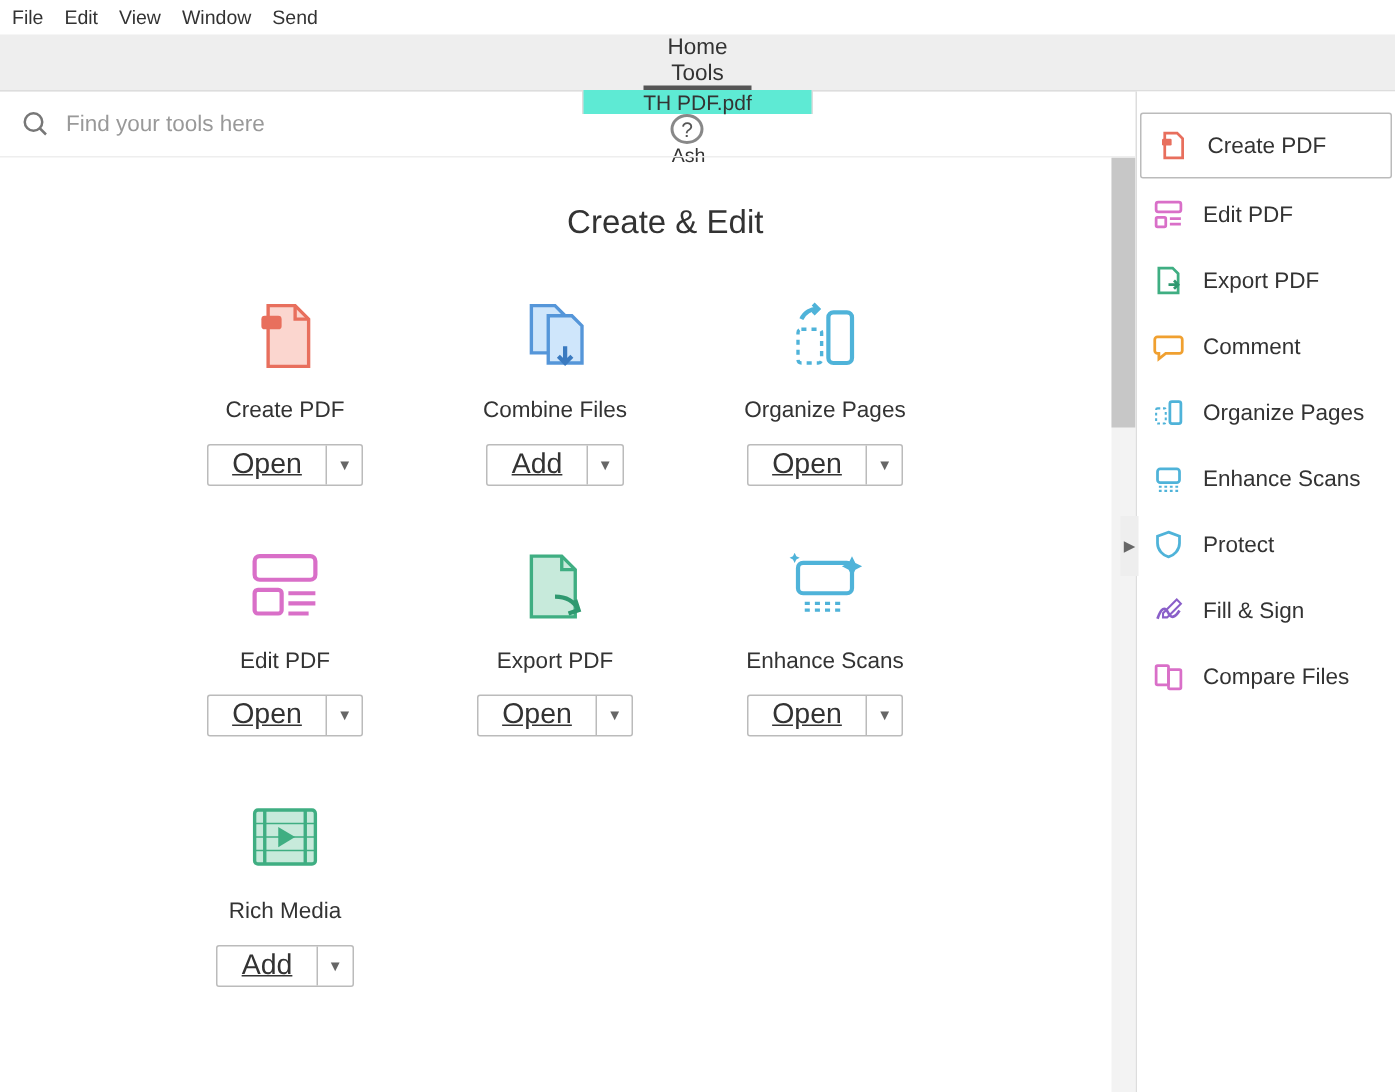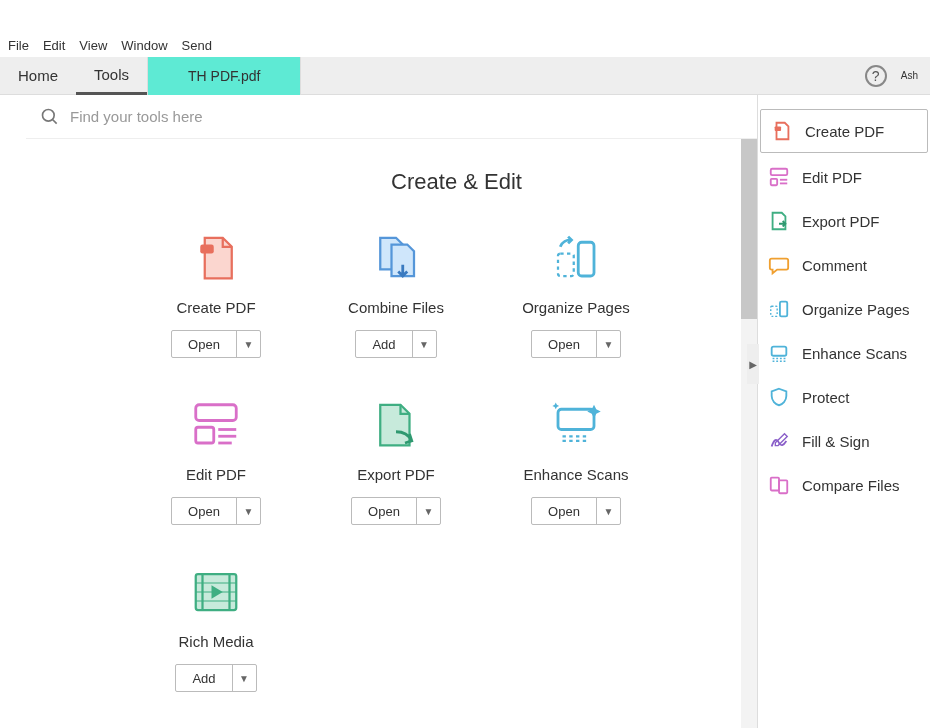--- a/index.html
+++ b/index.html
@@ -1,39 +1,39 @@
 <!DOCTYPE html>
 <html><head>
 <meta charset="utf-8">
 <style>
   * { box-sizing: border-box; margin: 0; padding: 0; }
   body { font-family: "Segoe UI", Arial, sans-serif; font-size: 14px; color: #333; background: #fff; width: 930px; height: 728px; overflow: hidden; }
   .menubar { display: flex; gap: 14px; padding: 4px 8px; font-size: 13px; background: #fff; }
-  .menubar span { cursor: default; margin-top: 34px; }
-  .tabbar { display: flex; align-items: center; background: #eeeeee; height: 38px; border-bottom: 1px solid #ddd; }
+  .menubar span { cursor: default; }
+  .tabbar { display: flex; align-items: center; background: #eeeeee; height: 38px; border-bottom: 1px solid #ddd; flex-direction: column; }
   .toptab { padding: 0 18px; height: 38px; display: flex; align-items: center; font-size: 15px; cursor: pointer; }
   .toptab.active { border-bottom: 3px solid #555; font-weight: 500; }
   .toptab.doc { background: #5eead4; border-right: 1px solid #ddd; border-left: 1px solid #ddd; padding: 0 40px; font-size: 14px; }
   .tabbar .spacer { flex: 1; }
   .helpicon { width: 22px; height: 22px; border: 2px solid #888; border-radius: 50%; display: flex; align-items: center; justify-content: center; font-size: 14px; color: #555; margin-right: 14px; cursor: pointer; }
-  .signin { font-size: 10px; color: #333; margin-right: 12px; }
+  .signin { font-size: 13px; color: #333; margin-right: 12px; }
   .content { display: flex; height: calc(728px - 22px - 38px); }
-  .left { flex: 1; display: flex; flex-direction: column; border-right: 1px solid #ddd; position: relative; margin-left: 26px; }
+  .left { flex: 1; display: flex; flex-direction: column; border-right: 1px solid #ddd; position: relative; }
   .searchbar { display: flex; align-items: center; height: 44px; padding: 0 14px; border-bottom: 1px solid #eee; }
   .searchbar .sicon { width: 20px; height: 20px; margin-right: 10px; }
   .searchbar input { border: none; outline: none; font-size: 15px; color: #888; width: 300px; }
   .searchbar input::placeholder { color: #999; }
   .toolsarea { flex: 1; overflow-y: auto; padding: 30px 0 40px 0; position: relative; text-align: center; }
   .section-title { font-size: 22px; font-weight: 400; color: #333; margin: 0 0 36px 130px; }
   .toolgrid { display: grid; grid-template-columns: repeat(3, 180px); gap: 40px 0; justify-content: start; margin-left: 100px; }
   .tool { display: flex; flex-direction: column; align-items: center; width: 180px; }
   .tool .ticon { width: 54px; height: 54px; margin-bottom: 14px; }
   .tool .tlabel { font-size: 15px; color: #333; margin-bottom: 14px; }
   .tool .taction { display: flex; border: 1px solid #bbb; border-radius: 2px; height: 28px; }
-  .tool .taction .main { padding: 0 16px; display: flex; align-items: center; font-size: 13px; cursor: pointer; }
+  .tool .taction .main { padding: 0 16px; display: flex; align-items: center; font-size: 19px; cursor: pointer; text-decoration: underline; }
   .tool .taction .dd { width: 24px; display: flex; align-items: center; justify-content: center; border-left: 1px solid #bbb; cursor: pointer; font-size: 10px; color: #666; }
   .scrolltrack { position: absolute; top: 0; right: 0; width: 16px; height: 100%; background: #f3f3f3; }
   .scrollthumb { position: absolute; top: 0; right: 0; width: 16px; height: 180px; background: #c7c7c7; }
   .handle { position: absolute; left: 747px; top: 50%; width: 12px; height: 40px; background: #eee; display: flex; align-items: center; justify-content: center; font-size: 10px; color: #666; cursor: pointer; transform: translateY(-50%); }
   .right { width: 172px; background: #fff; padding: 14px 0; overflow: hidden; }
   .ritem { display: flex; align-items: center; height: 44px; padding: 0 10px; gap: 12px; font-size: 15px; color: #333; cursor: pointer; white-space: nowrap; }
   .ritem.selected { border: 1px solid #bbb; border-radius: 2px; margin: 0 2px 2px 2px; }
   .ritem .ricon { width: 22px; height: 22px; flex-shrink: 0; }
   svg { display: block; }
 </style>

